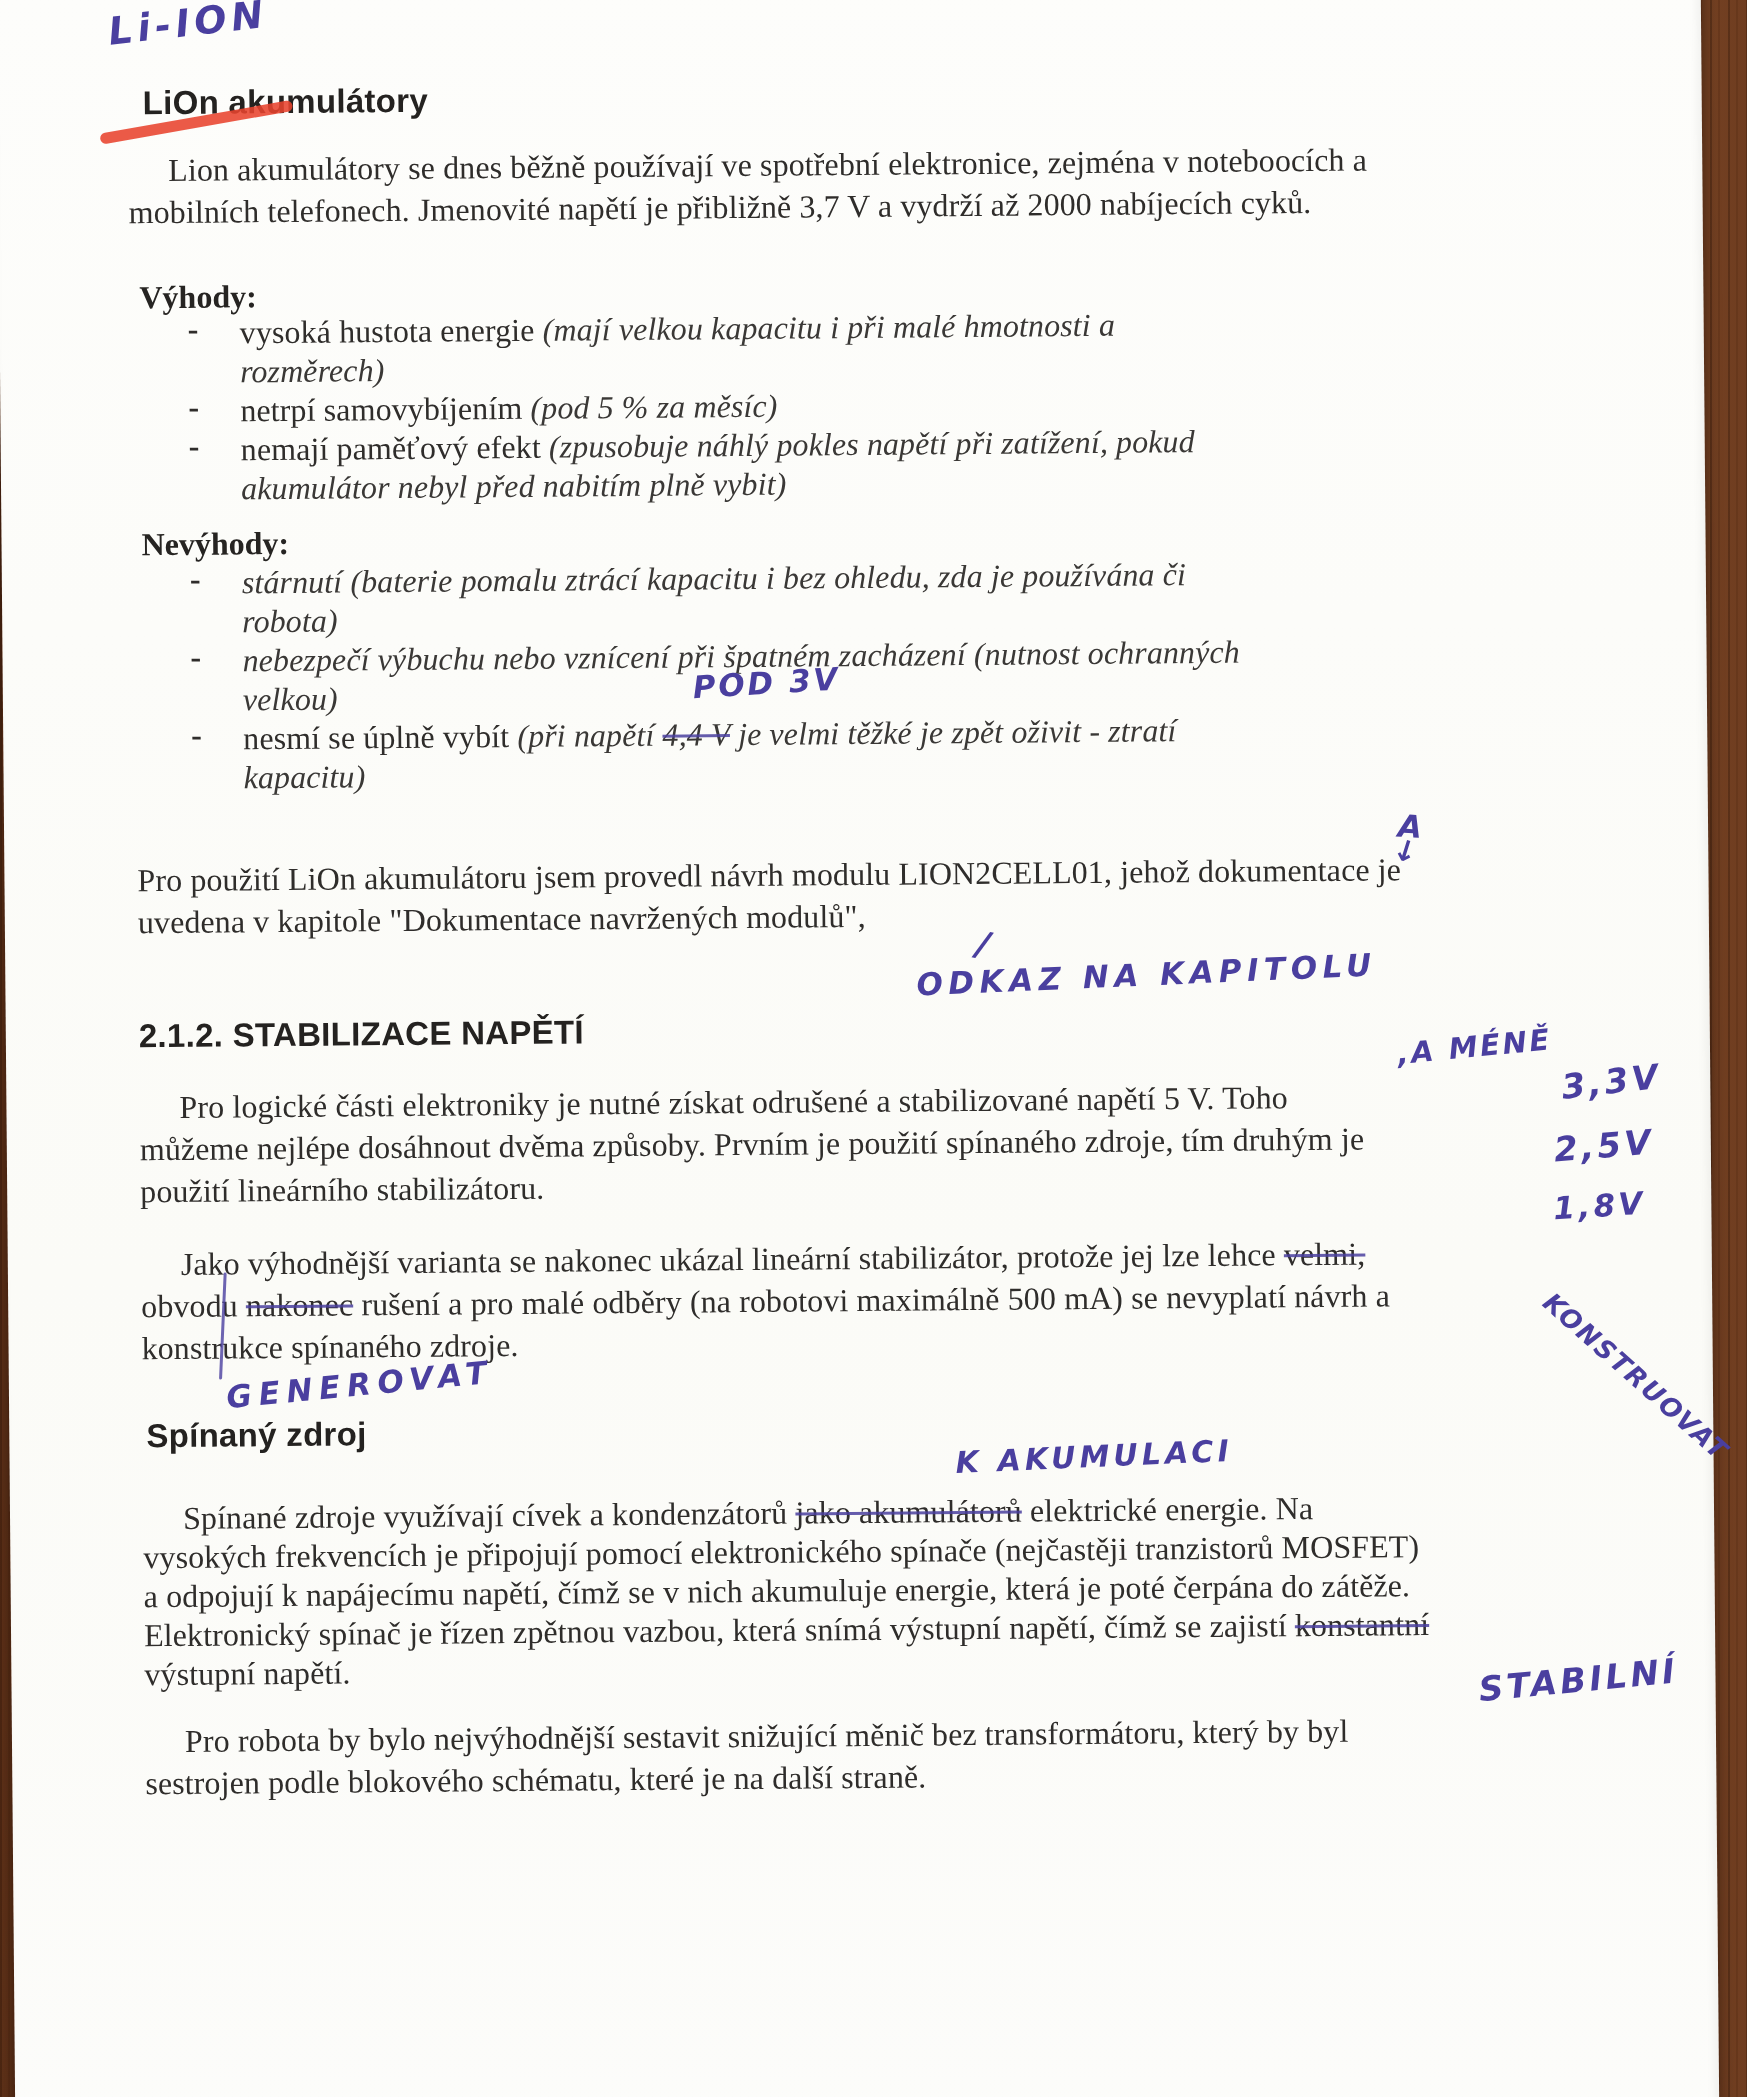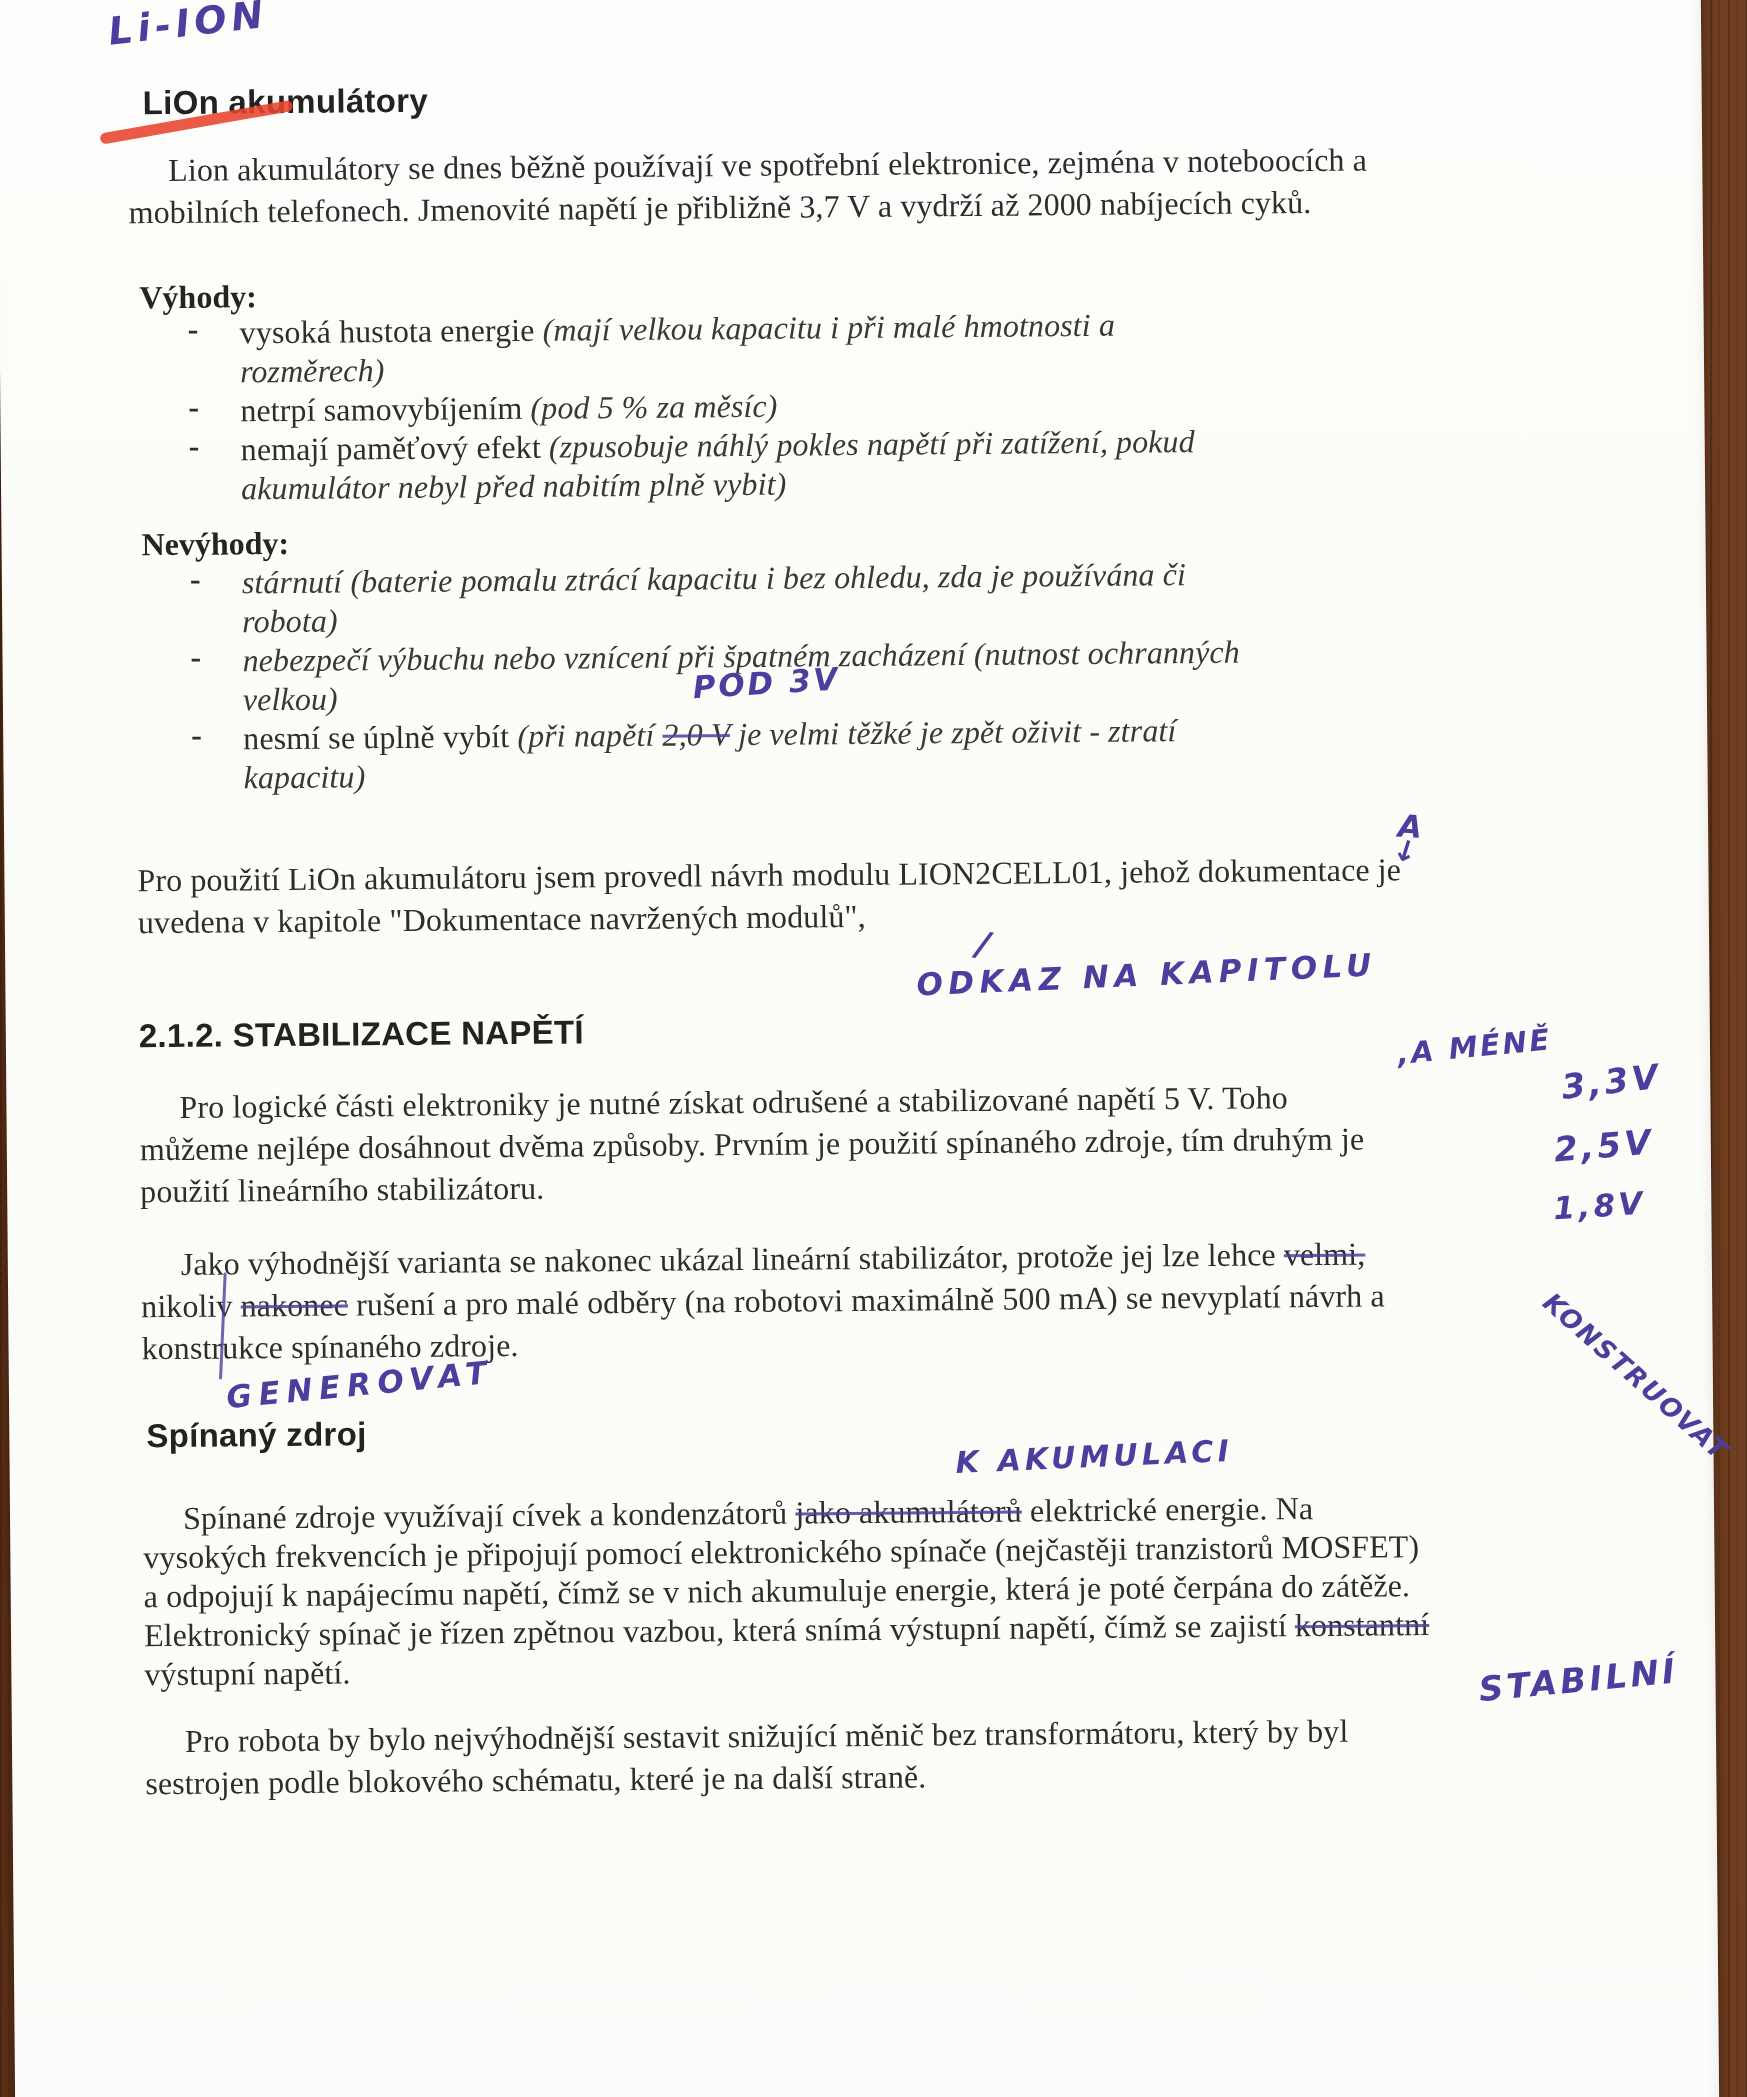--- a/index.html
+++ b/index.html
@@ -52,21 +52,21 @@
       <div class="tl"><span class="dash">-</span><span class="">nemají paměťový efekt </span><span class="it">(zpusobuje náhlý pokles napětí při zatížení, pokud</span></div>
       <div class="tl"><span class="it">akumulátor nebyl  před nabitím plně vybit)</span></div>
     </div>
 
   <div class="abs h-serif" style="left:140px;top:543px;">Nevýhody:</div>
   <div class="abs serif lh56" style="left:240px;top:582px;">
       <div class="tl"><span class="dash">-</span><span class="it">stárnutí (baterie pomalu ztrácí kapacitu i bez ohledu, zda je používána či</span></div>
       <div class="tl"><span class="it">robota)</span></div>
       <div class="tl"><span class="dash">-</span><span class="it">nebezpečí výbuchu nebo vznícení při špatném zacházení (nutnost ochranných</span></div>
       <div class="tl"><span class="it">velkou)</span></div>
-      <div class="tl"><span class="dash">-</span><span class="">nesmí se úplně vybít </span><span class="it">(při napětí </span><span class="sb it">2,0 V</span><span class="it"> je velmi těžké je zpět oživit - ztratí</span></div>
+      <div class="tl"><span class="dash">-</span><span class="">nesmí se úplně vybít </span><span class="it">(při napětí </span><span class="sb it">4,4 V</span><span class="it"> je velmi těžké je zpět oživit - ztratí</span></div>
       <div class="tl"><span class="it">kapacitu)</span></div>
     </div>
 
   <div class="abs hw" style="left:690px;top:687px;font-size:31px;letter-spacing:2.7px;transform:rotate(-3deg);">POD 3V</div>
 
   <div class="abs serif" style="left:133px;top:879px;">
       <div class="tl"><span class="">Pro použití LiOn akumulátoru jsem provedl návrh modulu LION2CELL01, jehož dokumentace je</span></div>
       <div class="tl"><span class="">uvedena v kapitole "Dokumentace navržených modulů",</span></div>
     </div>
 
@@ -85,21 +85,21 @@
       <div class="tl"><span class="">použití lineárního stabilizátoru.</span></div>
     </div>
 
   <div class="abs hw" style="left:1391px;top:1058px;font-size:29px;letter-spacing:2.7px;transform:rotate(-5deg);">,A MÉNĚ</div>
   <div class="abs hw" style="left:1555px;top:1091px;font-size:34px;letter-spacing:3.4px;transform:rotate(-6deg);">3,3V</div>
   <div class="abs hw" style="left:1547px;top:1155px;font-size:34px;letter-spacing:3.4px;transform:rotate(-4deg);">2,5V</div>
   <div class="abs hw" style="left:1546px;top:1217px;font-size:31px;letter-spacing:3.4px;transform:rotate(-3deg);">1,8V</div>
 
   <div class="abs serif" style="left:133px;top:1263px;">
       <div class="tl" style="padding-left: 40px;"><span class="">Jako výhodnější varianta se nakonec ukázal lineární stabilizátor, protože jej lze lehce </span><span class="sb">velmi,</span></div>
-      <div class="tl"><span class="">nikoliv </span><span class="sb">nakonec</span><span class=""> rušení a pro malé odběry (na robotovi maximálně 500 mA) se nevyplatí návrh a</span></div>
+      <div class="tl"><span class="">obvodu </span><span class="sb">nakonec</span><span class=""> rušení a pro malé odběry (na robotovi maximálně 500 mA) se nevyplatí návrh a</span></div>
       <div class="tl"><span class="">konstrukce spínaného zdroje.</span></div>
     </div>
 
   <div class="abs stroke" style="left:213px;top:1290px;width:2.7px;height:107px;transform:rotate(3deg);"></div>
   <div class="abs hw" style="left:217px;top:1385px;font-size:31px;letter-spacing:6.8px;transform:rotate(-5deg);">GENEROVAT</div>
 
   <div class="abs hw" style="left:1549px;top:1316px;font-size:26px;letter-spacing:2px;transform:rotate(42deg);transform-origin:left top;">KONSTRUOVAT</div>
 
   <div class="abs h-sans" style="left:137px;top:1434px;">Spínaný zdroj</div>
 

